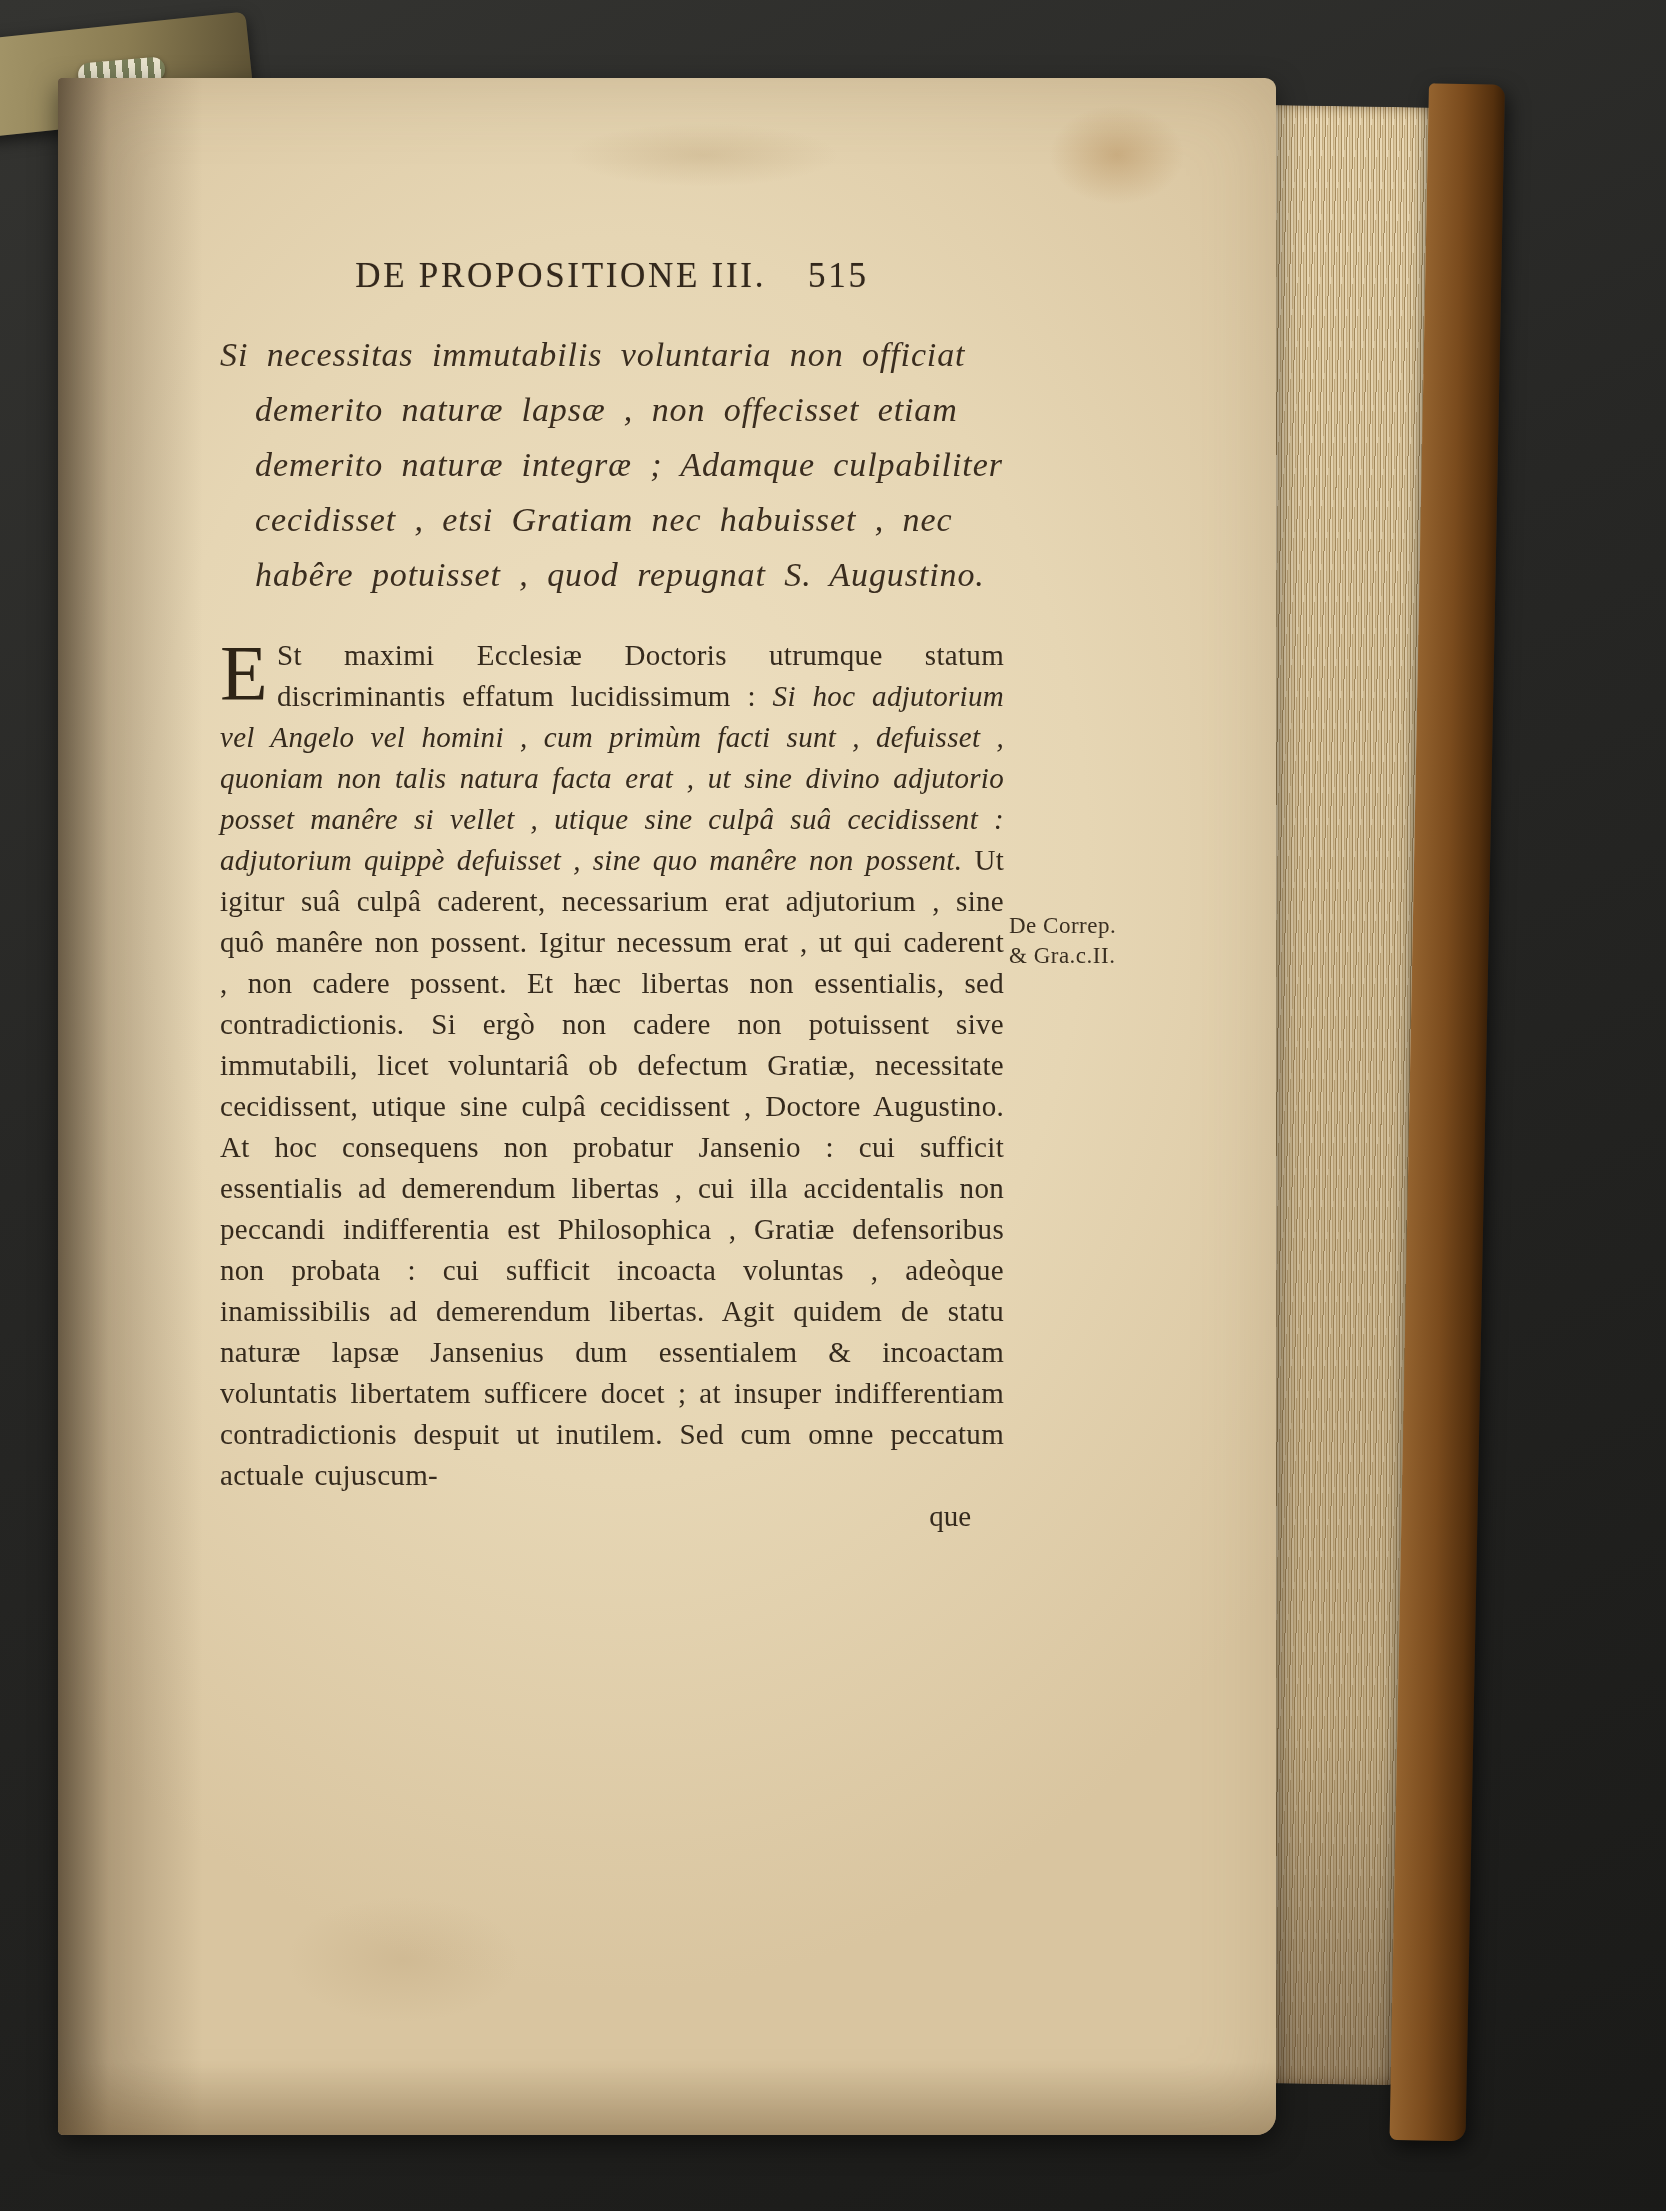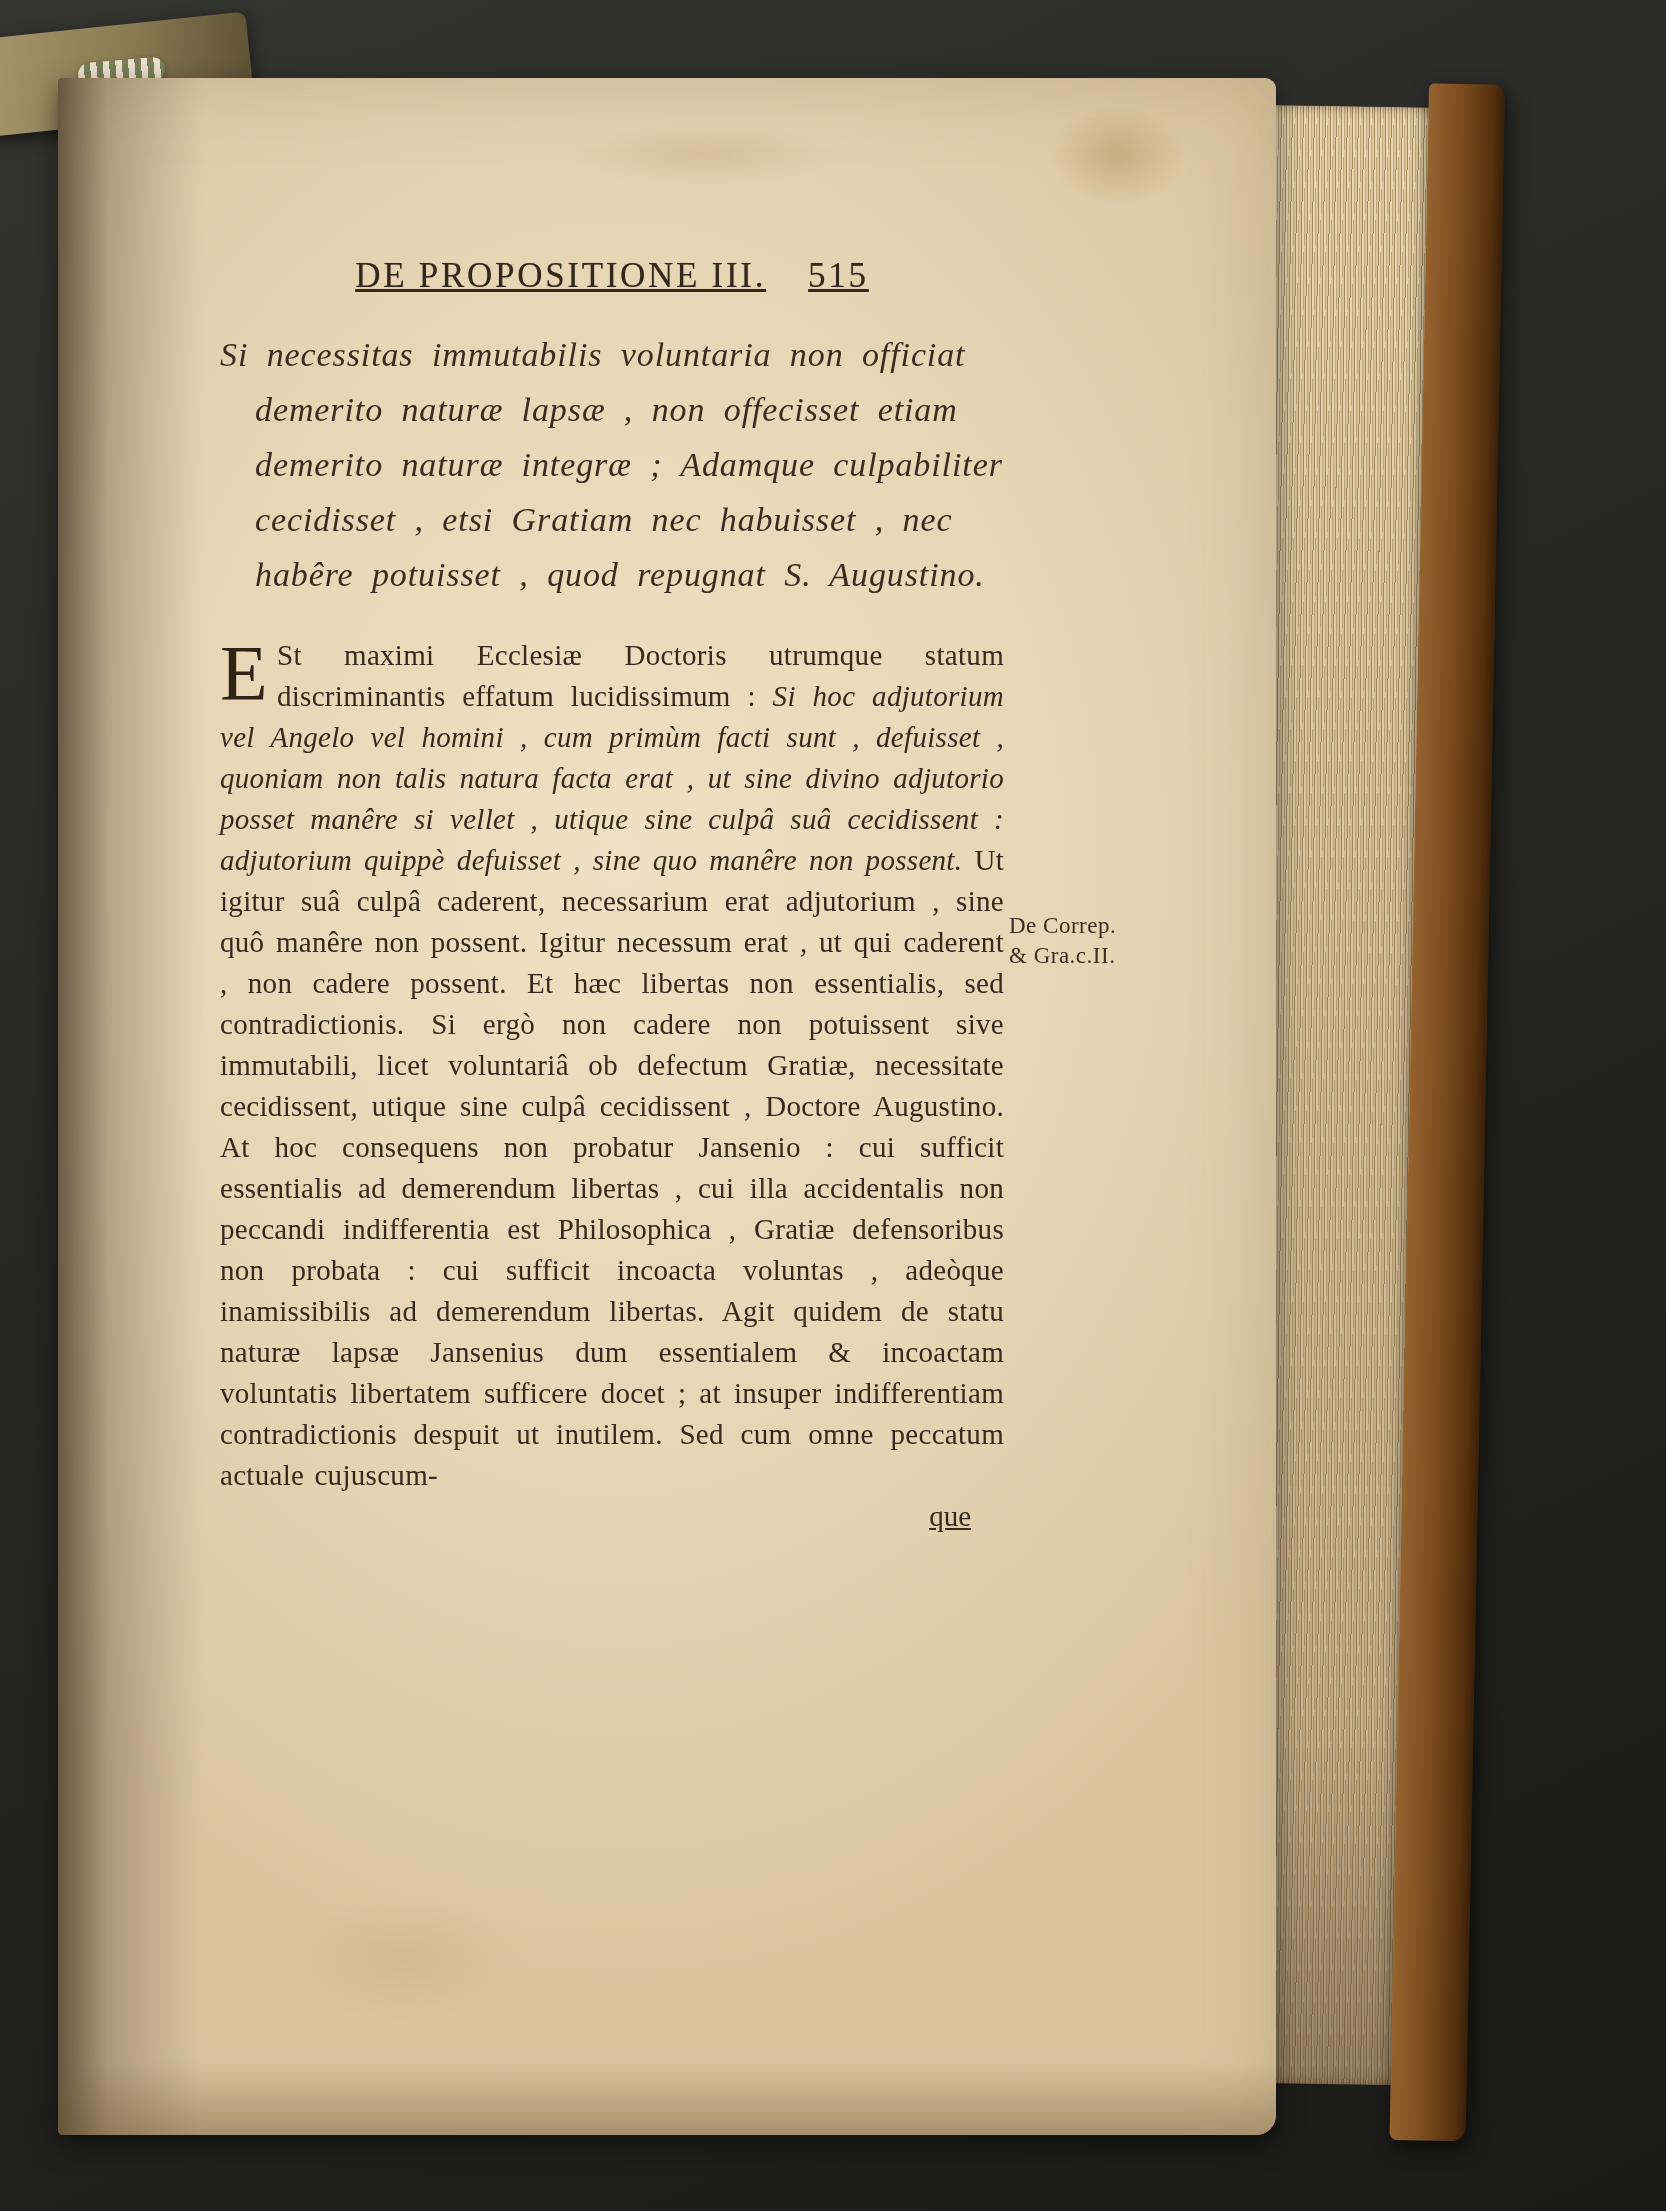--- a/index.html
+++ b/index.html
@@ -71,21 +71,20 @@
 
   
   .column {
     position: absolute; left: 162px; top: 178px; width: 784px;
     color: #33281c;
   }
   .header-line {
     display: flex; justify-content: center; align-items: baseline; gap: 42px;
     font-size: 35px; letter-spacing: 2.7px;
     text-shadow: 0 0 0.9px rgba(50,38,22,.35);
-    text-decoration: underline;
   }
   .section-title {
     margin-top: 25.5px; text-align: center;
     font-size: 40px; letter-spacing: .32em; text-indent: .32em;
     text-shadow: 0 0 0.9px rgba(50,38,22,.35);
   }
   .intro-quote {
     margin-top: 31px;
     font-style: italic; font-size: 34px; line-height: 55px;
     letter-spacing: 0.9px; word-spacing: 9px;
@@ -98,21 +97,21 @@
     letter-spacing: 0.3px; word-spacing: 2.7px;
     color: #352a1d;
   }
   .drop-cap {
     float: left; font-size: 78px; line-height: 67px; padding: 3.6px 9px 0 0;
     color: #2e2416;
   }
   .italic-seg { font-style: italic; }
   .catchword {
     margin-top: 3.6px; padding-right: 33px; text-align: right;
-    font-size: 29px; color: #352a1d; text-decoration: underline;
+    font-size: 29px; color: #352a1d;
   }
 
   
   .margin-note {
     position: absolute; left: 951px; top: 833px; width: 209px;
     font-size: 23px; line-height: 30px; color: #3a2f21;
     letter-spacing: 0.5px;
   }
 </style>
 </head>

